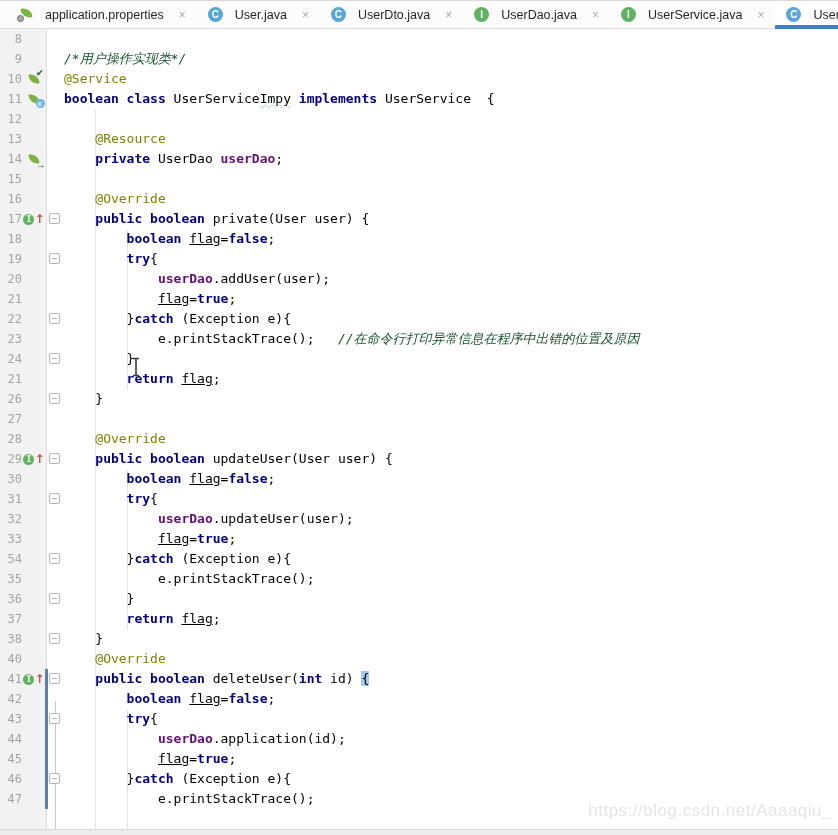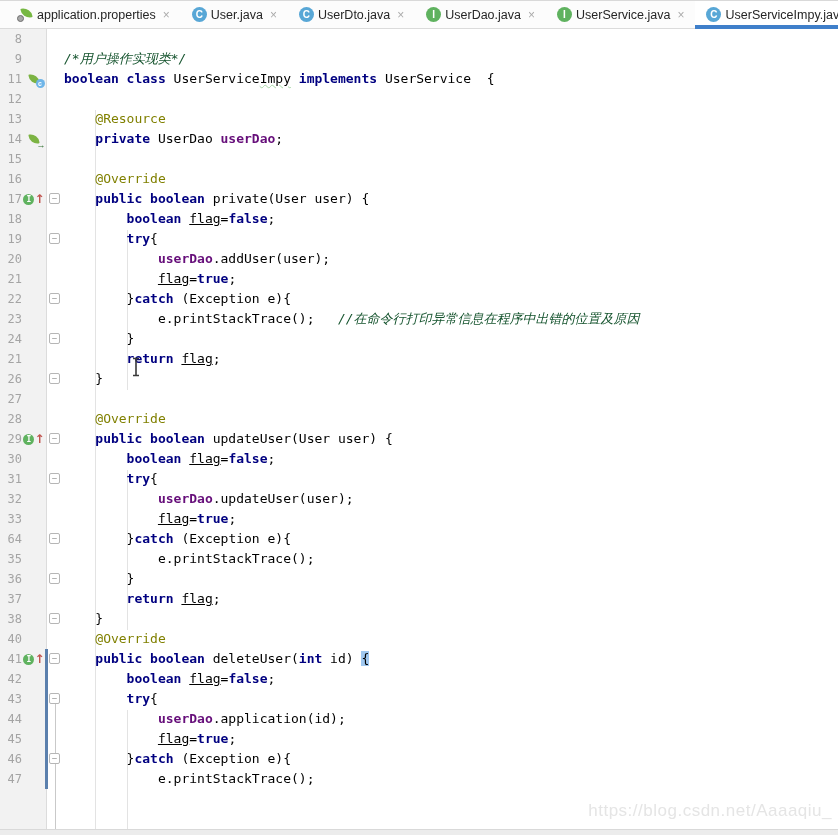--- a/index.html
+++ b/index.html
@@ -1,21 +1,21 @@
 <!DOCTYPE html>
 <html><head>
 <meta charset="utf-8">
 <style>
   html,body{margin:0;padding:0}
   body{width:838px;height:835px;position:relative;overflow:hidden;background:#fff;font-family:"Liberation Sans",sans-serif}
 
   
   .tabbar{height:29px;display:flex;align-items:stretch;padding-left:6px;background:#FCFCFC;
           border-top:1px solid #D9D9D9;border-bottom:1px solid #DBDBDB;box-sizing:border-box;position:relative;z-index:4}
-  .tab{display:flex;align-items:center;gap:4px;padding:0 11px;font-size:12.5px;color:#262626;position:relative;white-space:nowrap}
+  .tab{display:flex;align-items:center;gap:12px;padding:0 11px;font-size:12.5px;color:#262626;position:relative;white-space:nowrap}
   .tab.active{background:#FFFFFF}
   .tab.active::after{content:'';position:absolute;left:0;right:0;bottom:-1px;height:4px;background:#3F7FCA}
   .ficon{width:15px;height:15px;border-radius:50%;color:#fff;font-weight:bold;font-size:10px;line-height:15px;text-align:center;flex:0 0 15px}
   .tclose{color:#ABABAB;font-size:12px;margin-left:3px}
   .leaf-ic{position:relative;width:16px;height:15px;flex:0 0 16px}
   .leaf-ic i{position:absolute;left:4px;top:1px;width:11px;height:10px;background:#77B843;border-radius:1px 90% 1px 90%;transform:rotate(-8deg)}
   .leaf-ic b{position:absolute;left:0;bottom:0;width:7px;height:7px;border-radius:50%;background:#A9A9A9;border:1px solid #6E6E6E;box-sizing:border-box}
 
   
   .gutterbg{position:absolute;left:0;top:29px;width:46px;height:800px;background:#F2F2F2;border-right:1px solid #DCDCDC;z-index:0}
@@ -108,20 +108,31 @@
       <span class="foldc"></span>
       <span class="codeln"></span>
     </div>
     <div class="row">
       <span class="ln">9</span>
       <span class="gi"></span>
       <span class="foldc"></span>
       <span class="codeln"><span class="t-c">/*用户操作实现类*/</span></span>
     </div>
     <div class="row">
+      <span class="ln">10</span>
+      <span class="gi">
+        <span class="ic-leaf">
+          <i class="lf"></i>
+          <b class="ovl chk">✔</b>
+        </span>
+      </span>
+      <span class="foldc"></span>
+      <span class="codeln"><span class="t-a">@Service</span></span>
+    </div>
+    <div class="row">
       <span class="ln">11</span>
       <span class="gi">
         <span class="ic-leaf">
           <i class="lf"></i>
           <b class="ovl cc">c</b>
         </span>
       </span>
       <span class="foldc"></span>
       <span class="codeln"><span class="t-k">boolean class </span><span class="t-p">UserService</span><span class="t-sq">Impy</span><span class="t-k"> implements </span><span class="t-p">UserService  {</span></span>
     </div>
@@ -280,21 +291,21 @@
       <span class="foldc"></span>
       <span class="codeln"><span class="t-p">            </span><span class="t-f">userDao</span><span class="t-p">.updateUser(user);</span></span>
     </div>
     <div class="row">
       <span class="ln">33</span>
       <span class="gi"></span>
       <span class="foldc"></span>
       <span class="codeln"><span class="t-p">            </span><span class="t-v">flag</span><span class="t-p">=</span><span class="t-k">true</span><span class="t-p">;</span></span>
     </div>
     <div class="row">
-      <span class="ln">64</span>
+      <span class="ln">54</span>
       <span class="gi"></span>
       <span class="foldc">
         <span class="fm">−</span>
       </span>
       <span class="codeln"><span class="t-p">        }</span><span class="t-k">catch</span><span class="t-p"> (Exception e){</span></span>
     </div>
     <div class="row">
       <span class="ln">35</span>
       <span class="gi"></span>
       <span class="foldc"></span>

